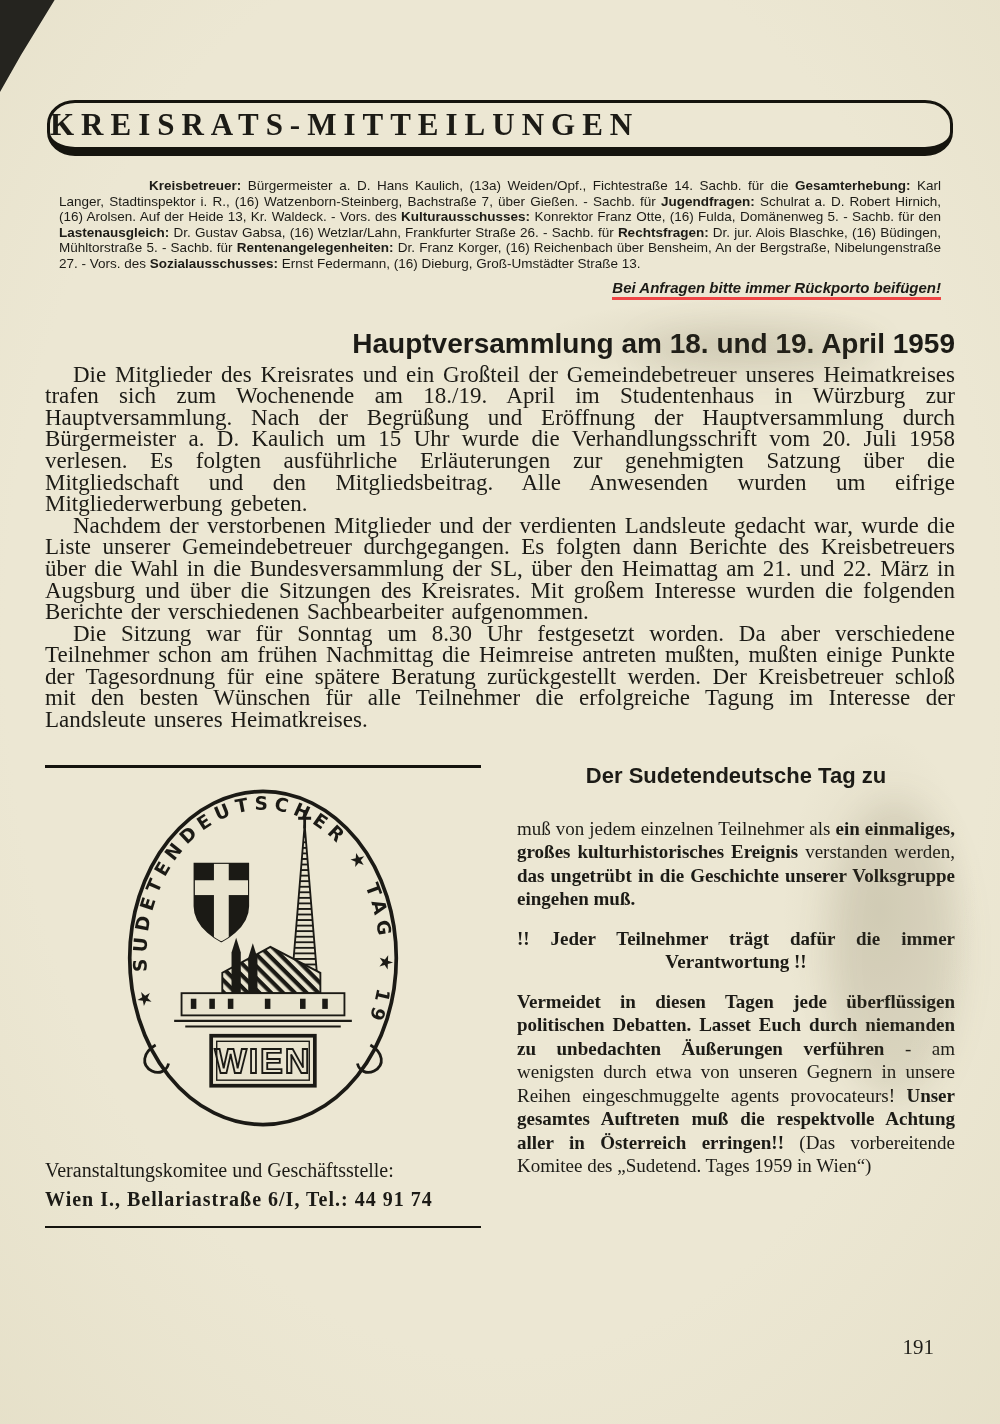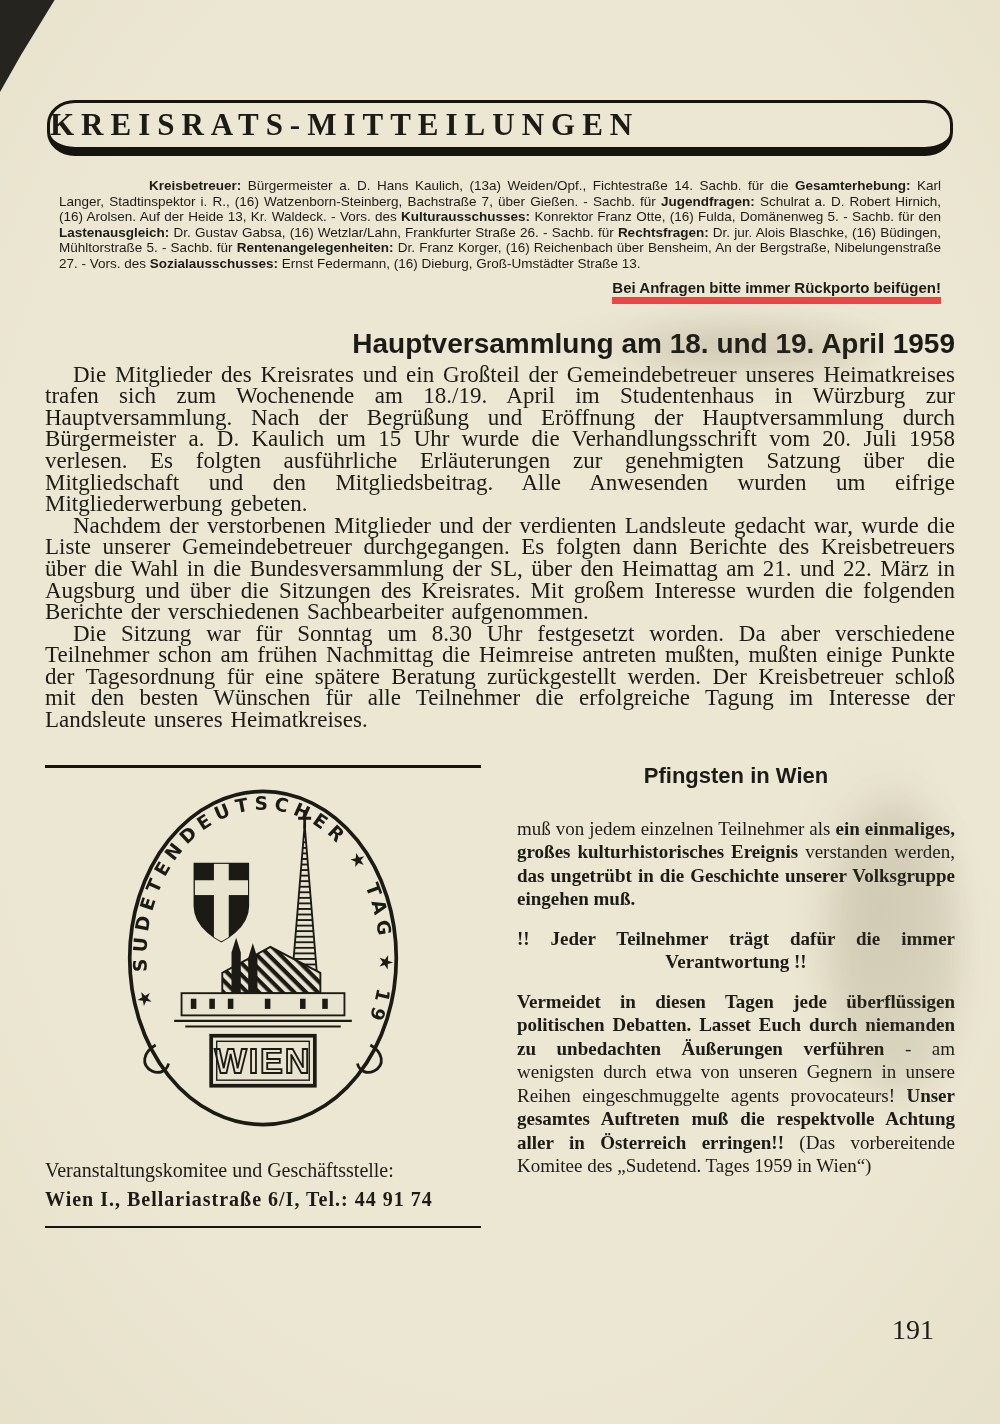--- a/index.html
+++ b/index.html
@@ -42,21 +42,21 @@
   
   .officials {
     margin: 22px 14px 0; font-family: "Liberation Sans", sans-serif;
     font-size: 13.5px; line-height: 15.6px; text-align: justify; text-indent: 90px;
   }
   .seg-bold { font-weight: bold; }
   .notice {
     margin: 7px 14px 0; text-align: right;
     font-family: "Liberation Sans", sans-serif; font-weight: bold; font-size: 15px;
   }
-  .notice span { border-bottom: 7px solid #ef4444; padding-bottom: 1px; }
+  .notice span { border-bottom: 3px solid #ef4444; padding-bottom: 1px; font-style: italic; }
 
   
   .article-title {
     margin: 32px 0 0; text-align: right;
     font-family: "Liberation Sans", sans-serif; font-weight: bold; font-size: 28px;
   }
   .article-body { margin-top: 4px; font-size: 23px; line-height: 21.6px; text-align: justify; word-spacing: 2px; }
   .article-body p { margin: 0; text-indent: 28px; }
 
   
@@ -74,21 +74,21 @@
   .address { font-size: 20px; line-height: 29px; margin-top: 24px; }
   .address-line2 { font-weight: bold; letter-spacing: 1px; }
   .col-left .rule.thin { margin-top: 12px; }
 
   .col-title { margin: 2px 0 0; font-family: "Liberation Sans", sans-serif; font-weight: bold; font-size: 22px; line-height: 34px; text-align: center; }
   .col-title .line { display: block; }
   .col-body { margin-top: 24px; font-size: 19px; line-height: 23.5px; text-align: justify; }
   .col-body p { margin: 0 0 16px; }
   .p-exclaim { font-weight: bold; text-align: justify; text-align-last: center; }
 
-  .page-number { position: absolute; right: 66px; bottom: 78px; font-size: 28px; }
+  .page-number { position: absolute; right: 66px; bottom: 64px; font-size: 21px; }
 </style>
 </head>
 <body>
 
 <div class="page">
 
   <div class="corner-artifact"></div>
   <div class="showthrough st1"></div>
   <div class="showthrough st2"></div>
 
@@ -179,21 +179,21 @@
       <div class="address">
         <div class="address-line1">Veranstaltungskomitee und Geschäftsstelle:</div>
         <div class="address-line2">Wien I., Bellariastraße 6/I, Tel.: 44 91 74</div>
       </div>
 
       <div class="rule thin"></div>
     </div>
 
     <div class="col-right">
       <h2 class="col-title">
-        <span class="line">Pfingsten in Wien</span>
+        <span class="line">Der Sudetendeutsche Tag zu</span>
       </h2>
       <div class="col-body">
         <p><span>muß von jedem einzelnen Teilnehmer als </span><span class="seg-bold">ein einmaliges, großes kulturhistorisches Ereignis </span><span>verstanden werden, </span><span class="seg-bold">das ungetrübt in die Geschichte unserer Volksgruppe eingehen muß.</span></p>
         <p class="p-exclaim">!! Jeder Teilnehmer trägt dafür die immer Verantwortung !!</p>
         <p><span class="seg-bold">Vermeidet in diesen Tagen jede überflüssigen politischen Debatten. Lasset Euch durch niemanden zu unbedachten Äußerungen verführen </span><span>- am wenigsten durch etwa von unseren Gegnern in unsere Reihen eingeschmuggelte agents provocateurs! </span><span class="seg-bold">Unser gesamtes Auftreten muß die respektvolle Achtung aller in Österreich erringen!! </span><span>(Das vorbereitende Komitee des „Sudetend. Tages 1959 in Wien“)</span></p>
       </div>
     </div>
 
   </div>
 

